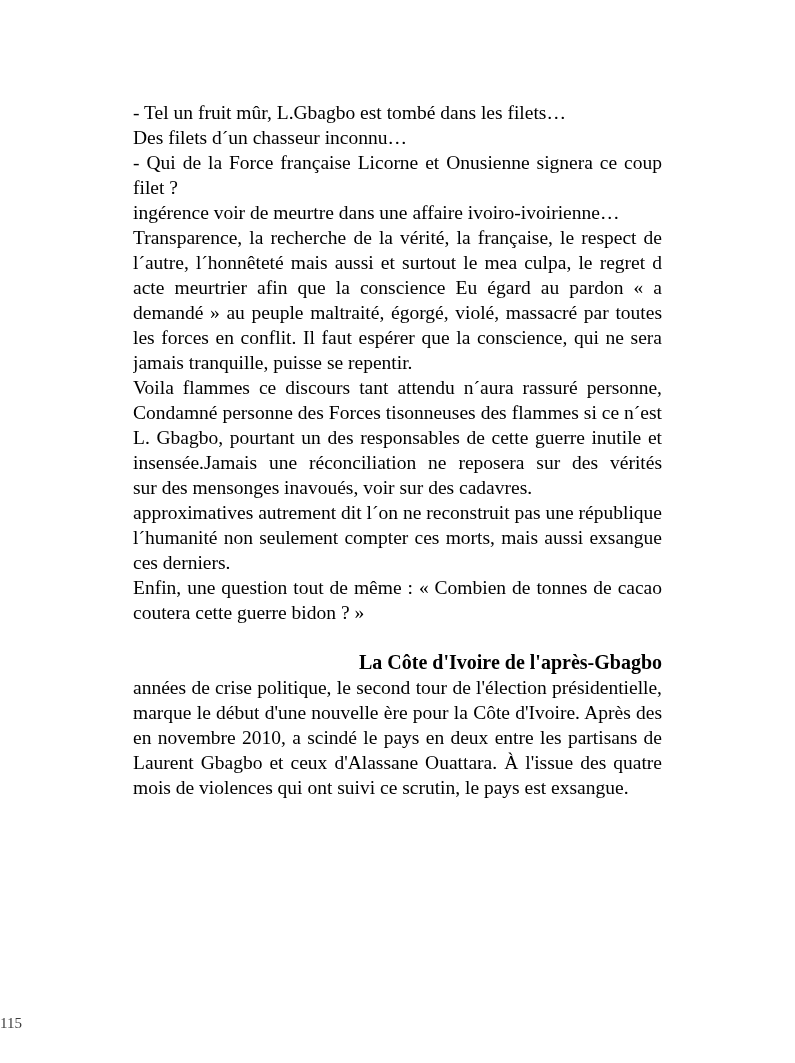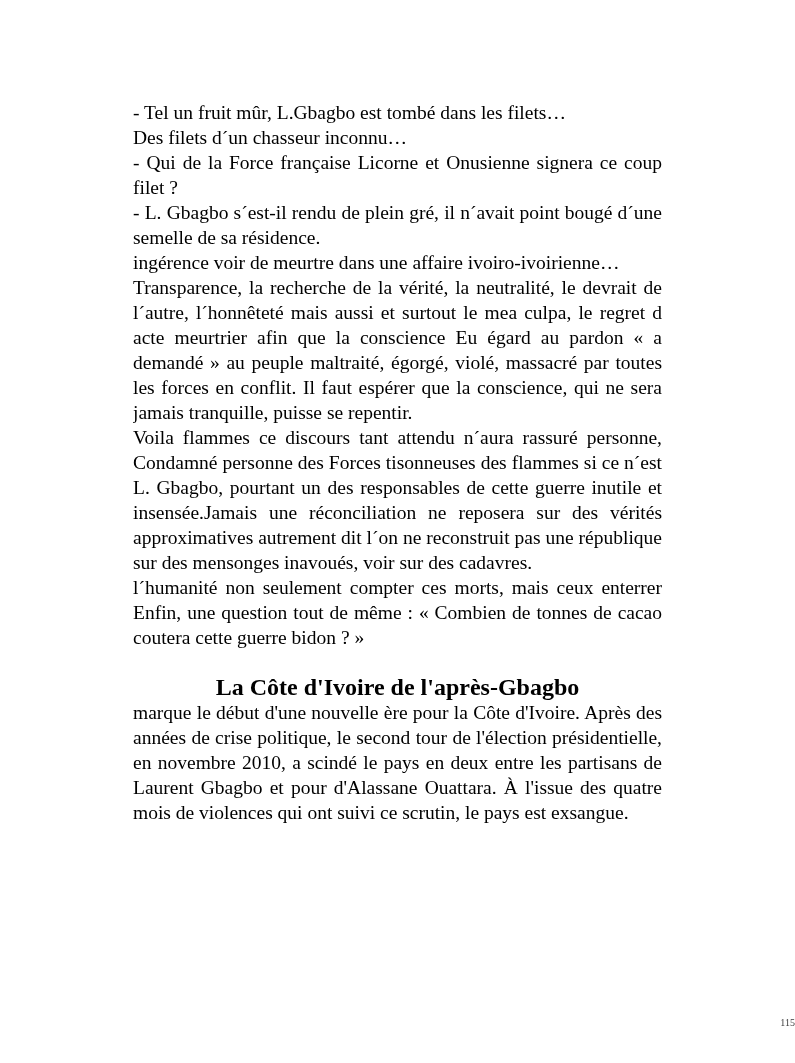--- a/index.html
+++ b/index.html
@@ -31,31 +31,31 @@
     white-space: normal;
     height: 25px;
     overflow: hidden;
   }
   .para .line.last {
     text-align-last: left;
   }
   .heading {
     margin: 25px 0 0 0;
     font-weight: bold;
-    font-size: 24px;
+    font-size: 20px;
     line-height: 25px;
-    text-align: center;
+    text-align: right;
   }
   .page-number {
     position: absolute;
     top: 1013px;
     left: 0;
     width: 100%;
-    text-align: right;
-    font-size: 10px;
+    text-align: left;
+    font-size: 15px;
     line-height: 20px;
     color: #3d3d3d;
   }
 </style>
 </head>
 <body>
 
 <div class="page">
   <div class="content">
     <div id="paras-before">
@@ -63,55 +63,52 @@
           <div class="line last">- Tel un fruit mûr, L.Gbagbo est tombé dans les filets…</div>
         </div>
         <div class="para">
           <div class="line last">Des filets d´un chasseur inconnu…</div>
         </div>
         <div class="para">
           <div class="line">- Qui de la Force française Licorne et Onusienne signera ce coup de</div>
           <div class="line last">filet ?</div>
         </div>
         <div class="para">
-          <div class="line">- L. Gbagbo s´est-il rendu de plein gré, il n´avait point bougé d´une</div>
-          <div class="line last">semelle de sa résidence.</div>
-        </div>
-        <div class="para">
           <div class="line last">ingérence voir de meurtre dans une affaire ivoiro-ivoirienne…</div>
         </div>
         <div class="para">
-          <div class="line">Transparence, la recherche de la vérité, la neutralité, le devrait de</div>
+          <div class="line">Transparence, la recherche de la vérité, la française, le respect de</div>
           <div class="line">l´autre, l´honnêteté mais aussi et surtout le mea culpa, le regret d´un</div>
           <div class="line">acte meurtrier afin que la conscience Eu égard au pardon « a</div>
           <div class="line">demandé » au peuple maltraité, égorgé, violé, massacré par toutes</div>
           <div class="line">les forces en conflit. Il faut espérer que la conscience, qui ne sera</div>
           <div class="line last">jamais tranquille, puisse se repentir.</div>
         </div>
         <div class="para">
           <div class="line">Voila flammes ce discours tant attendu n´aura rassuré personne,</div>
           <div class="line">Condamné personne des Forces tisonneuses des flammes si ce n´est</div>
           <div class="line">L. Gbagbo, pourtant un des responsables de cette guerre inutile et</div>
           <div class="line">insensée.Jamais une réconciliation ne reposera sur des vérités</div>
+          <div class="line last">sur des mensonges inavoués, voir sur des cadavres.</div>
           <div class="line">approximatives autrement dit l´on ne reconstruit pas une république</div>
-          <div class="line last">sur des mensonges inavoués, voir sur des cadavres.</div>
         </div>
         <div class="para">
-          <div class="line">l´humanité non seulement compter ces morts, mais ceux enterrer</div>
+          <div class="line">l´humanité non seulement compter ces morts, mais aussi exsangue</div>
+          <div class="line last">ces derniers.</div>
         </div>
         <div class="para">
           <div class="line">Enfin, une question tout de même : « Combien de tonnes de cacao</div>
           <div class="line last">coutera cette guerre bidon ? »</div>
         </div>
       </div>
     <div class="heading">La Côte d'Ivoire de l'après-Gbagbo</div>
     <div id="paras-after">
         <div class="para">
+          <div class="line">années de crise politique, le second tour de l'élection présidentielle,</div>
           <div class="line">marque le début d'une nouvelle ère pour la Côte d'Ivoire. Après des</div>
-          <div class="line">années de crise politique, le second tour de l'élection présidentielle,</div>
           <div class="line">en novembre 2010, a scindé le pays en deux entre les partisans de</div>
-          <div class="line">Laurent Gbagbo et pour d'Alassane Ouattara. À l'issue des quatre</div>
+          <div class="line">Laurent Gbagbo et ceux d'Alassane Ouattara. À l'issue des quatre</div>
           <div class="line last">mois de violences qui ont suivi ce scrutin, le pays est exsangue.</div>
         </div>
       </div>
   </div>
   <div class="page-number">115</div>
 </div>
 
 </body></html>

